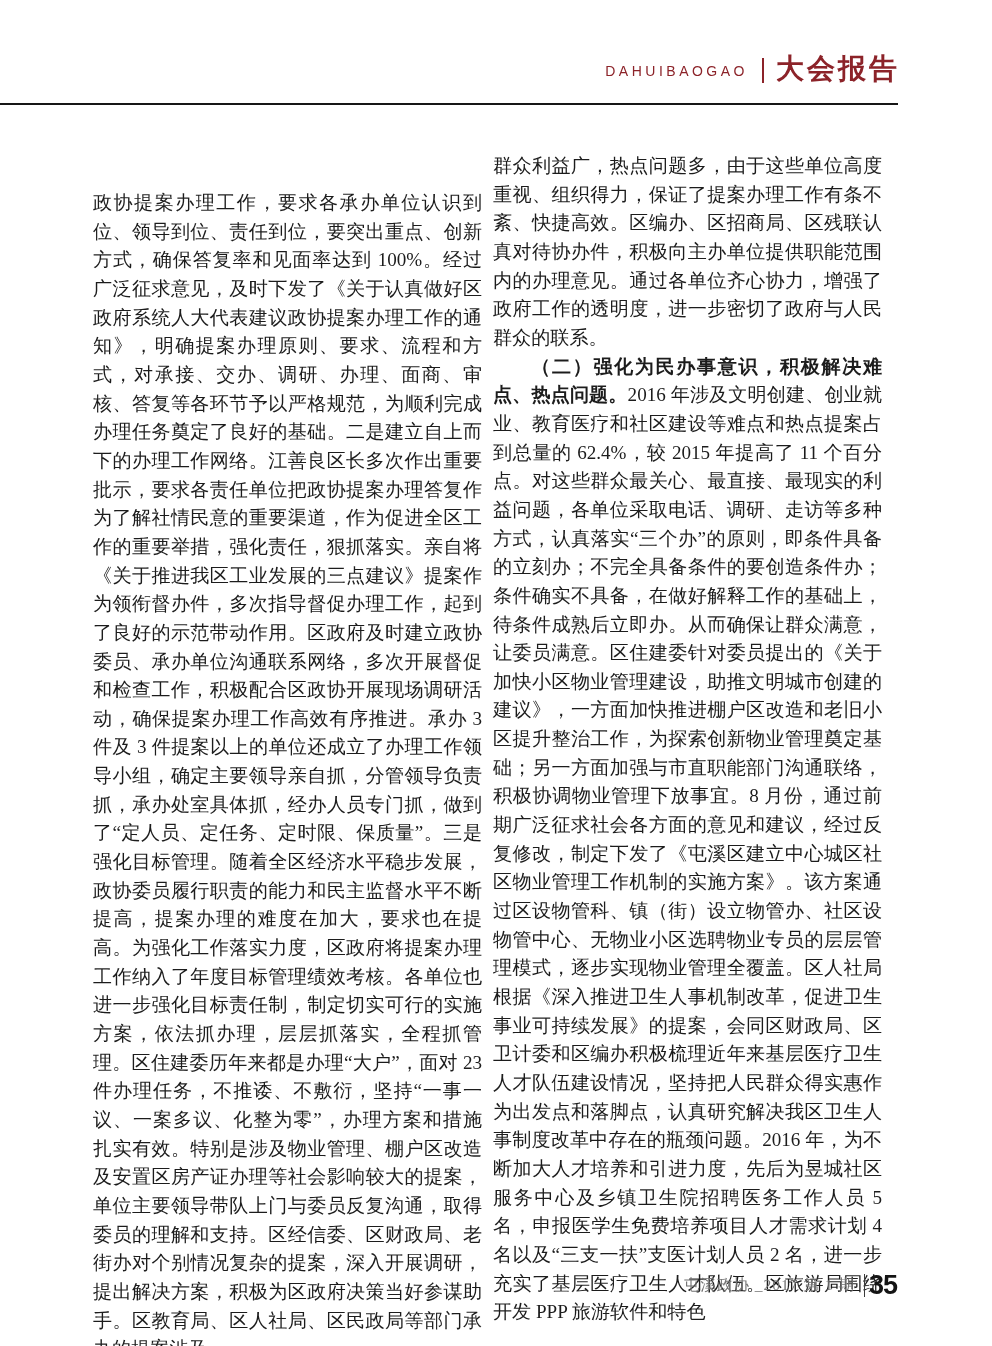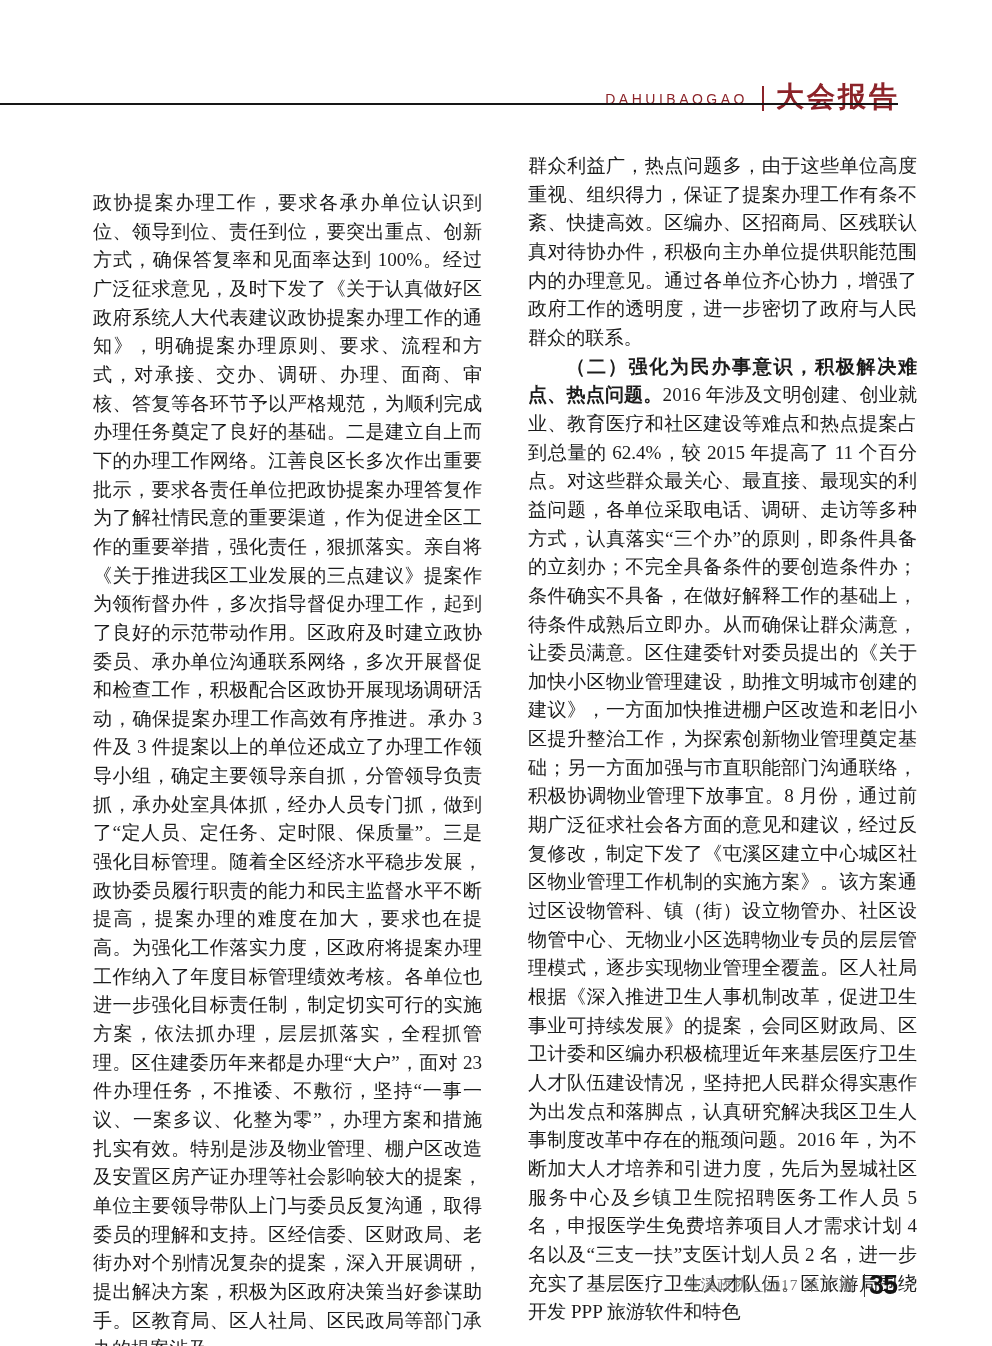--- a/index.html
+++ b/index.html
@@ -6,21 +6,21 @@
   html,body { margin:0; padding:0; }
   body {
     width:992px; height:1346px; position:relative; background:#ffffff;
     font-family:"Liberation Serif","DejaVu Serif",serif; color:var(--ink);
     overflow:hidden;
   }
   .page { position:absolute; inset:0; background:#ffffff; }
 
   
   .header {
-    position:absolute; top:78px; right:92px; height:38px;
+    position:absolute; top:50px; right:92px; height:38px;
     display:flex; align-items:center; color:var(--accent);
   }
   .header .eyebrow {
     font-family:"Liberation Sans","DejaVu Sans",sans-serif;
     font-size:14px; letter-spacing:3.5px; font-weight:400;
     transform:translateY(2px);
   }
   .header .hdivider {
     width:2px; height:25px; background:var(--accent);
     margin:0 12px 0 14px; transform:translateY(1px);
@@ -34,21 +34,21 @@
     background:#161616;
   }
 
   
   .col {
     position:absolute; top:152px; width:389px;
     font-size:19.1px; line-height:28.65px;
     text-align:justify; color:var(--ink);
   }
   .col-left  { left:93px;margin-top:37px; }
-  .col-right { left:528px; }
+  .col-right { left:493px; }
   .para { margin:0; }
   .para.indent { text-indent:2em; }
   .para b { font-weight:bold;margin-top:32px; }
 
   
   .footer {
     position:absolute; top:1269px; right:95px; height:32px;
     display:flex; align-items:center;
   }
   .footer .journal {

